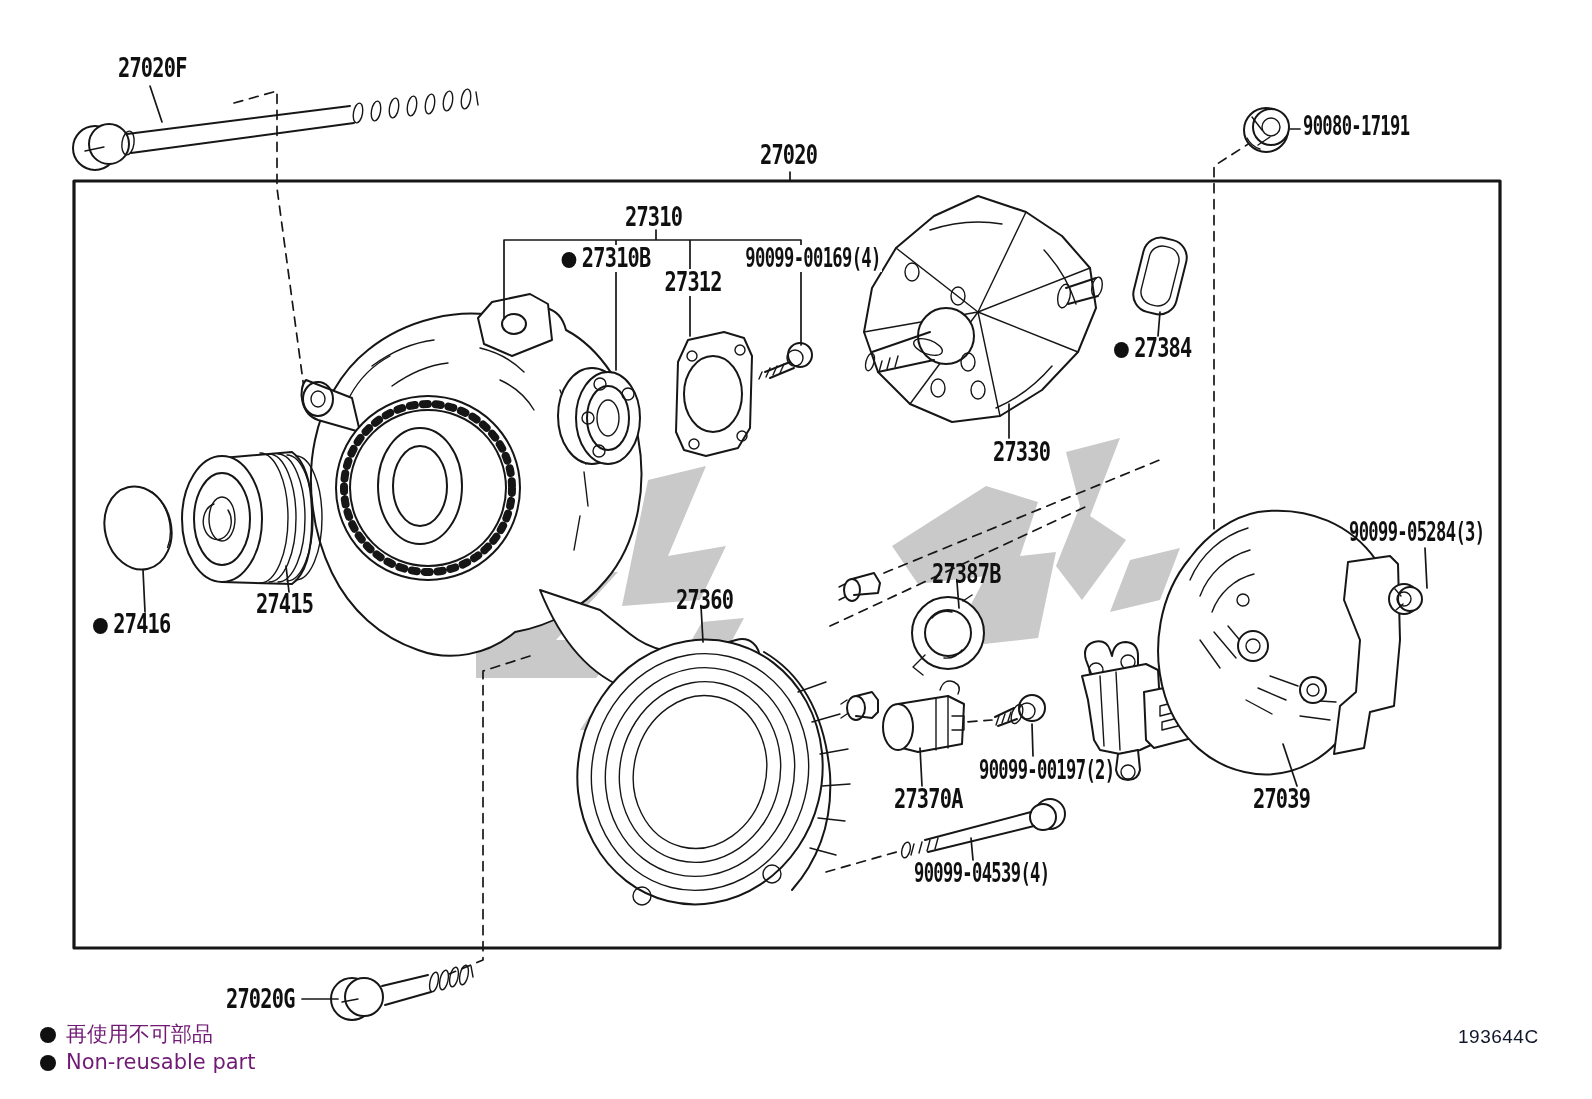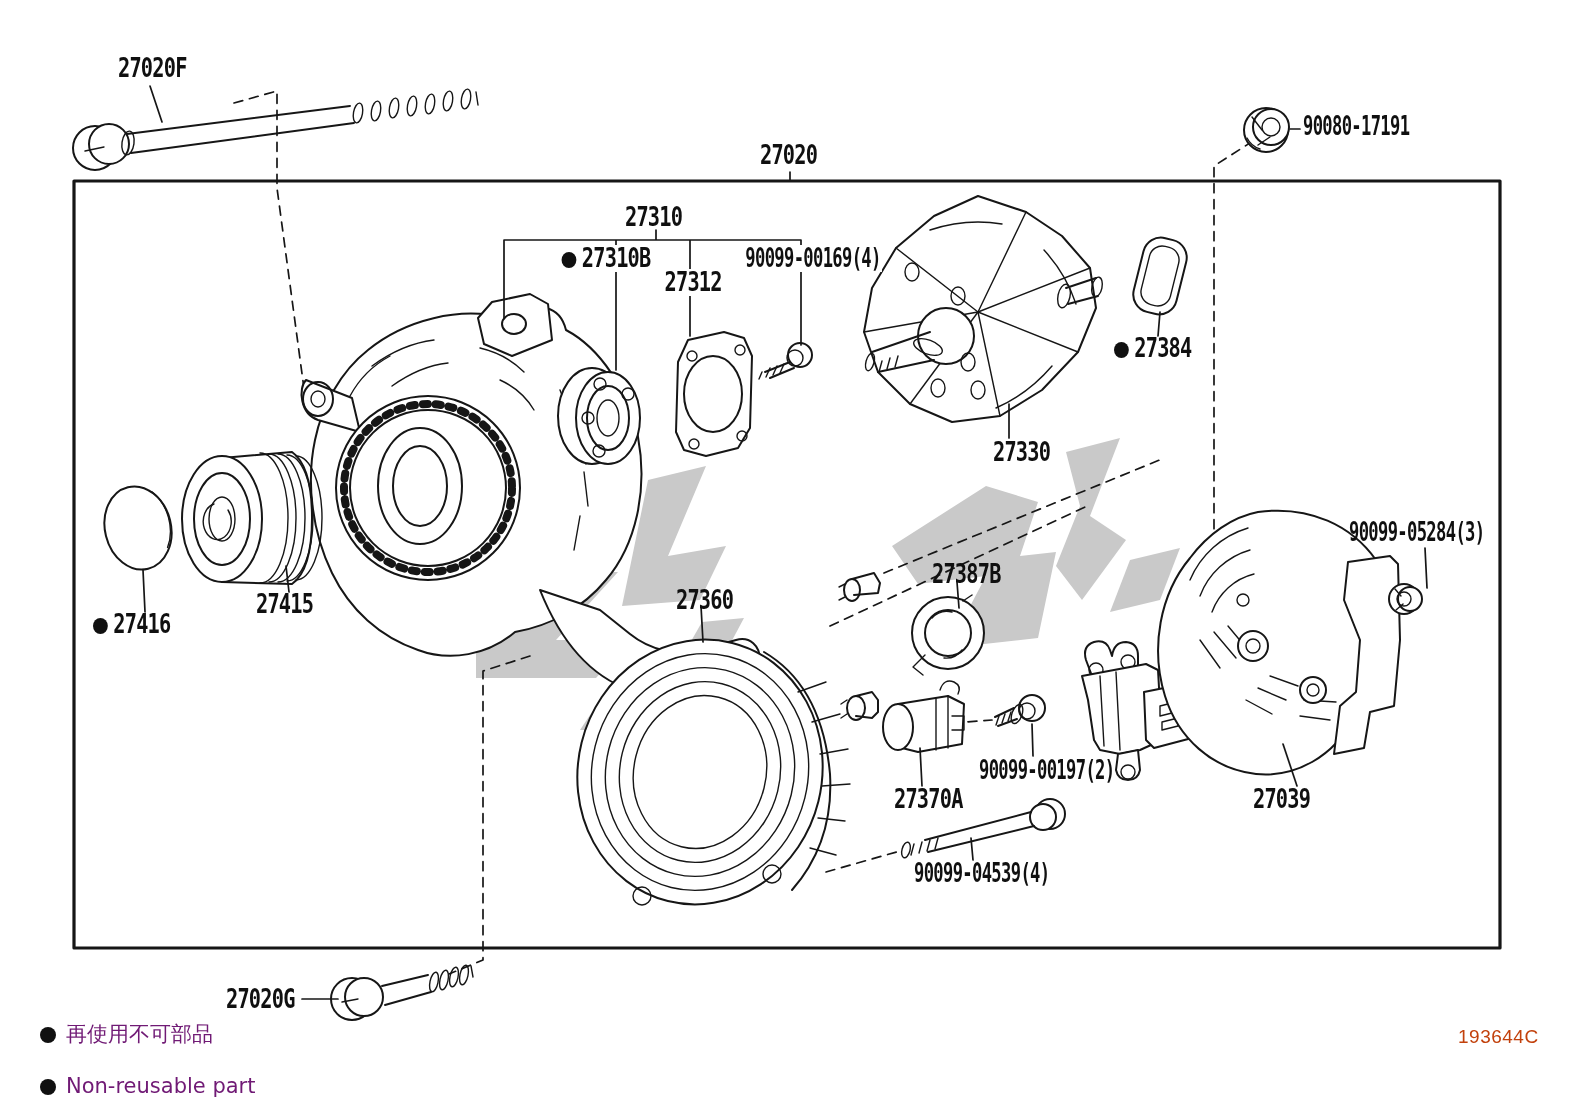--- a/index.html
+++ b/index.html
@@ -17,21 +17,21 @@
        color:#101010;line-height:1.05;white-space:nowrap;transform:scaleX(.78);
        transform-origin:0 0;}
   .lbl.bg{background:#fff;padding:0 2px;}
   .lbl.long{transform:scaleX(.66);}
   .dot{display:inline-block;width:19px;height:16px;border-radius:50%;background:#101010;
        margin-right:7px;vertical-align:-1px;}
   .legend{position:absolute;font:21px "DejaVu Sans",sans-serif;color:#701a75;line-height:1;
           white-space:nowrap;display:flex;align-items:center;}
   .legend .dot2{display:inline-block;width:16px;height:16px;border-radius:50%;background:#101010;
           margin-right:10px;}
-  .doc-code{position:absolute;font:19px "Liberation Sans",sans-serif;color:#c2410c;
+  .doc-code{position:absolute;font:19px "Liberation Sans",sans-serif;color:#0f172a;
           letter-spacing:.5px;}
 </style>
 </head>
 <body>
 
 <div id="stage">
 
 <svg width="1592" height="1099" viewBox="0 0 1592 1099">
 
   <g>
@@ -367,19 +367,19 @@
 <div class="lbl long" style="left:979px;top:757px">90099-00197(2)</div>
 <div class="lbl long" style="left:1349px;top:519px">90099-05284(3)</div>
 <div class="lbl long" style="left:914px;top:860px">90099-04539(4)</div>
 <div class="lbl" style="left:1253px;top:786px">27039</div>
 <div class="lbl" style="left:226px;top:986px">27020G</div>
 
 <div class="legend" style="left:40px;top:1024px">
   <span class="dot2"></span>
   <span>再使用不可部品</span>
 </div>
-<div class="legend" style="left:40px;top:1076px">
+<div class="legend" style="left:40px;top:1052px">
   <span class="dot2"></span>
   <span>Non-reusable part</span>
 </div>
 <div class="doc-code" style="left:1458px;top:1026px">193644C</div>
 
 </div>
 
 </body></html>

